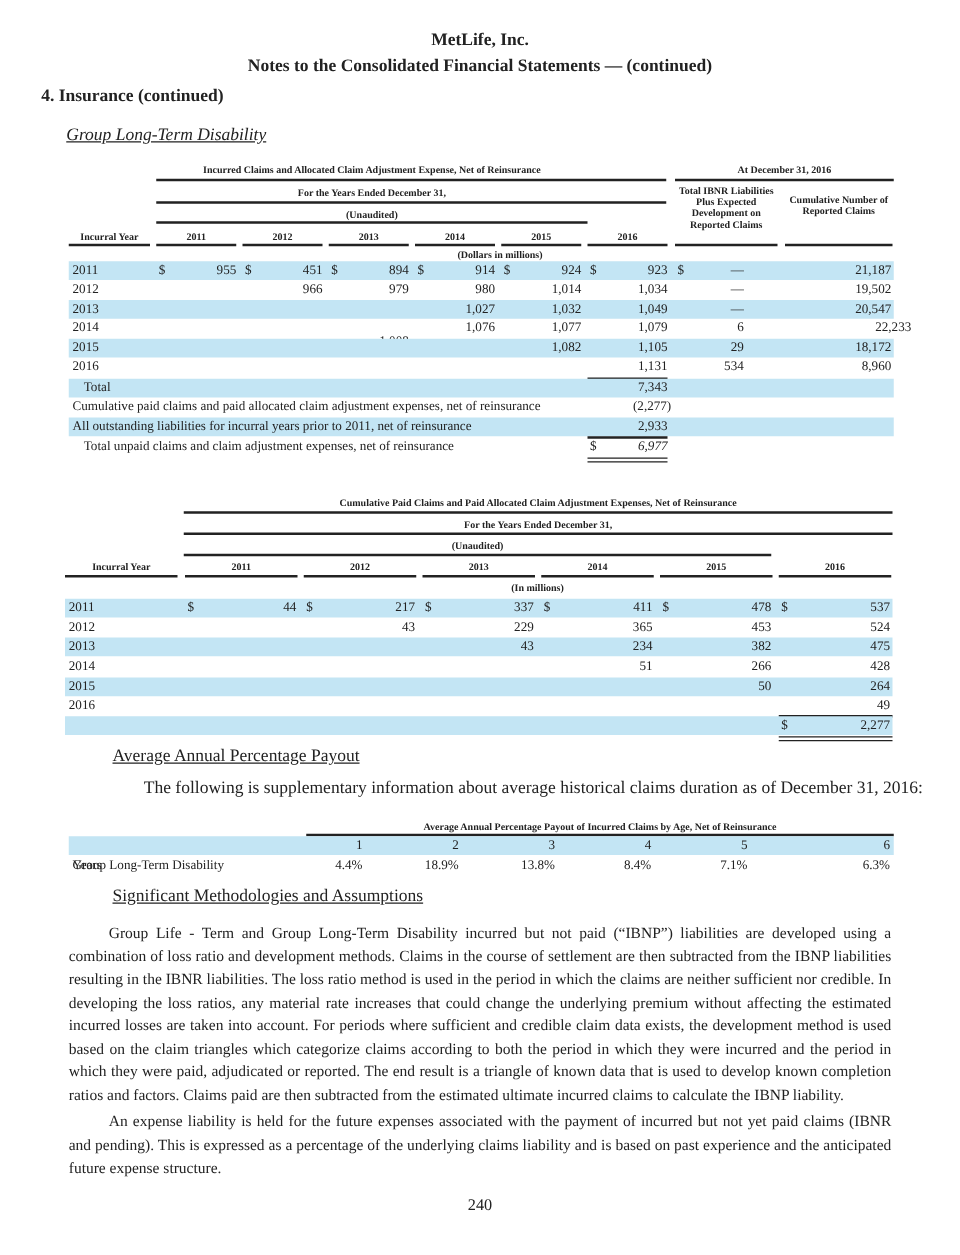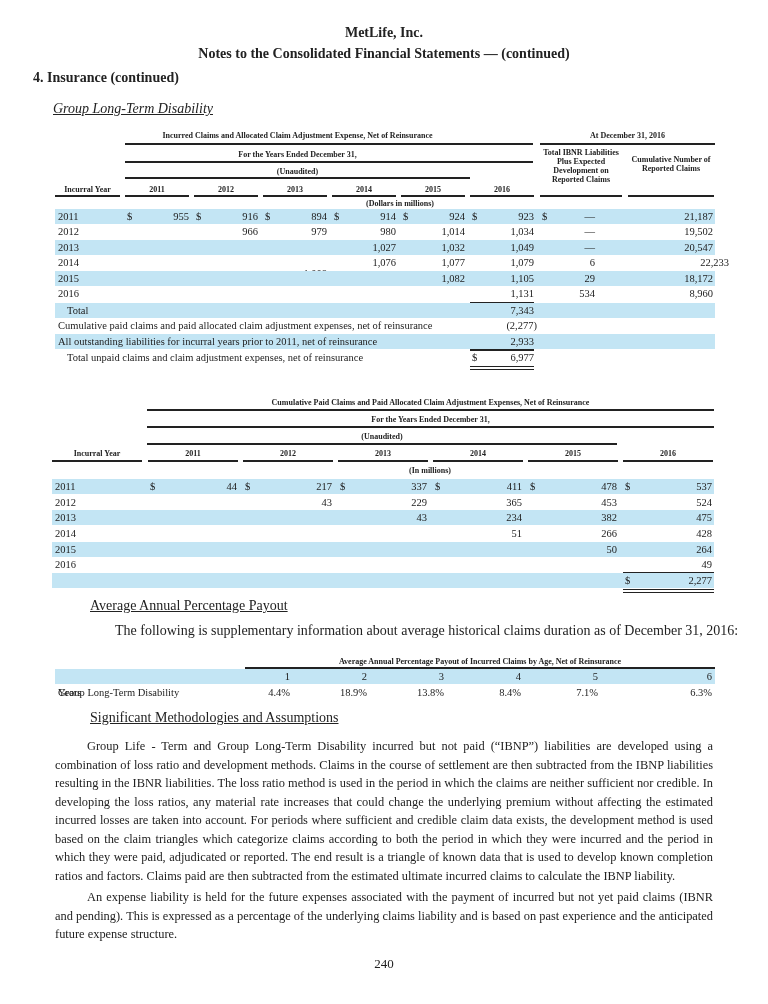--- a/index.html
+++ b/index.html
@@ -65,21 +65,21 @@
   <div class="rule" style="top:195px; left:540px; width:82px;"></div>
   <div class="rule" style="top:195px; left:628px; width:86px;"></div>
 
   <div class="hb" style="top:199px; left:300px; width:200px;">(Dollars in millions)</div>
 
   <div class="row shade" style="top:209px; width:660px;">
     <span class="cell" style="left:3px;">2011</span>
     <span class="cell" style="left:72px;">$</span>
     <span class="cell r" style="left:84px; width:50px;">955</span>
     <span class="cell" style="left:141px;">$</span>
-    <span class="cell r" style="left:153px; width:50px;">916</span>
+    <span class="cell r" style="left:153px; width:50px;">451</span>
     <span class="cell" style="left:210px;">$</span>
     <span class="cell r" style="left:222px; width:50px;">894</span>
     <span class="cell" style="left:279px;">$</span>
     <span class="cell r" style="left:291px; width:50px;">914</span>
     <span class="cell" style="left:348px;">$</span>
     <span class="cell r" style="left:360px; width:50px;">924</span>
     <span class="cell" style="left:417px;">$</span>
     <span class="cell r" style="left:429px; width:50px;">923</span>
     <span class="cell" style="left:487px;">$</span>
     <span class="cell r" style="left:500px; width:40px;">—</span>
@@ -144,21 +144,21 @@
 
   <div class="row shade" style="top:334px; width:660px;">
     <span class="cell" style="left:3px;">All outstanding liabilities for incurral years prior to 2011, net of reinsurance</span>
     <span class="cell r" style="left:429px; width:50px;">2,933</span>
   </div>
 
   <div class="rule" style="top:349px; left:470px; width:64px;"></div>
   <div class="row" style="top:350px; width:660px;">
     <span class="cell" style="left:12px;">Total unpaid claims and claim adjustment expenses, net of reinsurance</span>
     <span class="cell" style="left:417px;">$</span>
-    <span class="cell r" style="left:429px; width:50px;">6,977</span>
+    <span class="cell r" style="left:429px; width:50px;font-style:italic;">6,977</span>
   </div>
   <div class="dbl" style="top:366px; left:470px; width:64px;"></div>
 </div>
 
 <div>
   <div class="hb" style="top:398px; left:147px; width:567px;">Cumulative Paid Claims and Paid Allocated Claim Adjustment Expenses, Net of Reinsurance</div>
   <div class="rule" style="top:409px; left:147px; width:567px;"></div>
   <div class="hb" style="top:415px; left:147px; width:567px;">For the Years Ended December 31,</div>
   <div class="rule" style="top:426px; left:147px; width:567px;"></div>
   <div class="hb" style="top:432px; left:147px; width:470px;">(Unaudited)</div>

